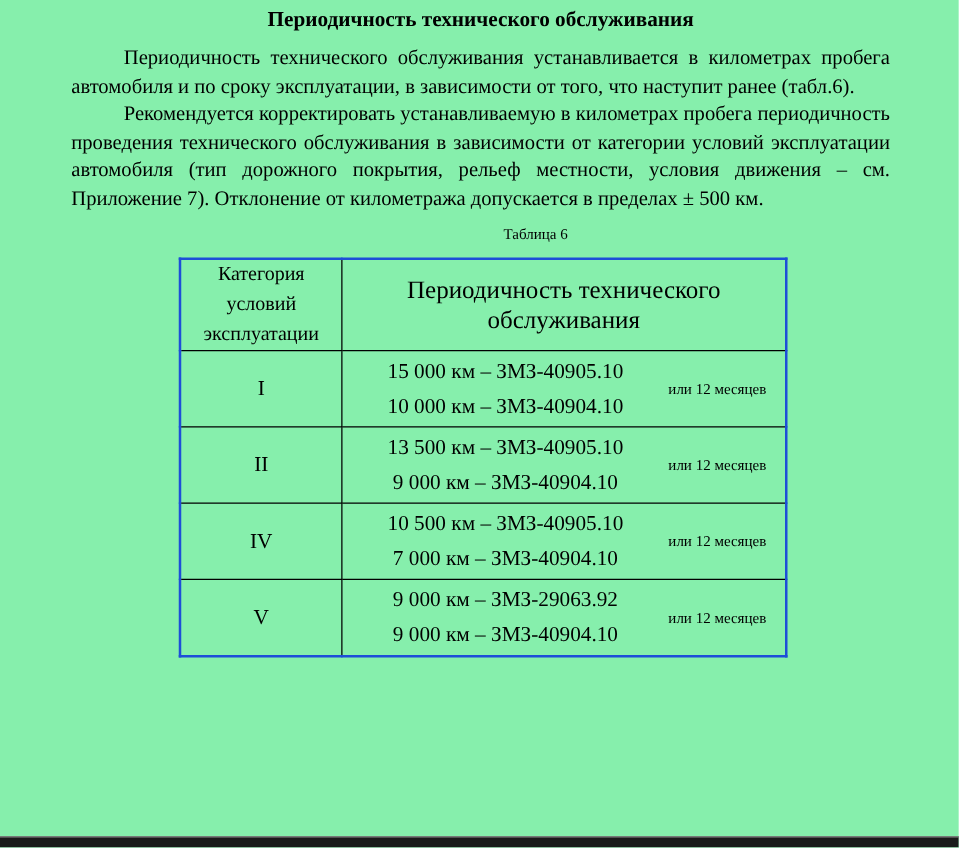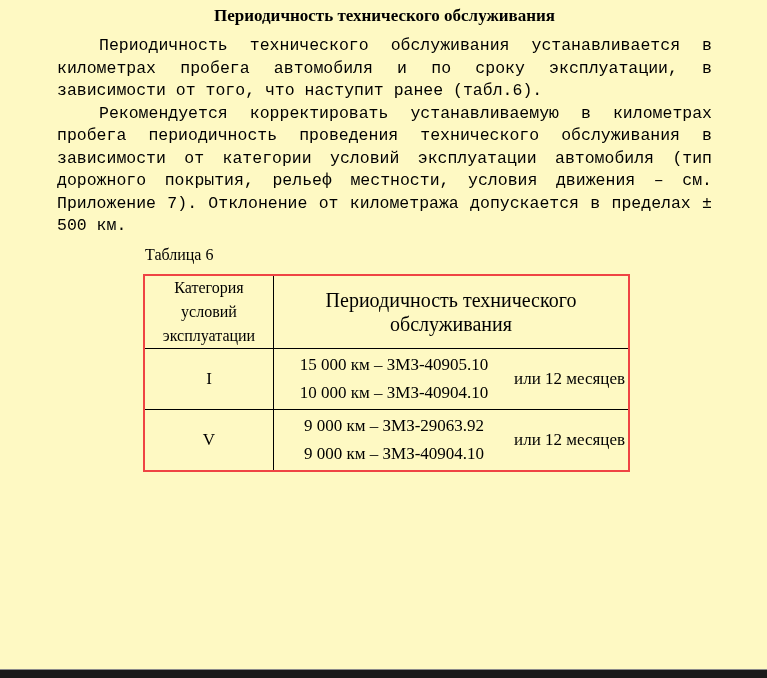--- a/index.html
+++ b/index.html
@@ -6,49 +6,49 @@
   body {
     width: 767px; height: 678px;
     background: #ffffff;
     font-family: "Liberation Serif", serif;
     color: #000000;
     overflow: hidden;
   }
   .page {
     position: relative;
     width: 767px; height: 678px;
-    background: #fef9c3;
+    background: #86efac;
   }
   .content {
     padding: 5px 55px 0 57px;
   }
   .doc-title {
     font-size: 17px;
     font-weight: bold;
     text-align: center;
     line-height: 21px;
     margin: 0 0 9px 0;
   }
   .body-text p {
     margin: 0;
     font-size: 16.5px;
     line-height: 22.5px;
     text-align: justify;
     text-indent: 42px;
-    font-family: Liberation Mono, monospace;
   }
   .table-caption {
     margin: 6px 0 0 88px;
-    font-size: 16px;
+    font-size: 12px;
     line-height: 22px;
+    text-align: center;
   }
   table.maint-table {
     border-collapse: collapse;
     margin: 8px 0 0 86px;
-    border: 2px solid #ef4444;
+    border: 2px solid #1d4ed8;
     table-layout: fixed;
     width: 487px;
   }
   table.maint-table th,
   table.maint-table td {
     border: 1px solid #000;
     padding: 0;
     font-weight: normal;
   }
   th.h-cat {
@@ -80,22 +80,22 @@
     height: 60px;
   }
   .km-lines {
     flex: 1 1 auto;
     text-align: center;
     font-size: 17px;
   }
   .km-lines div { line-height: 28px; }
   .or-months {
     flex: 0 0 auto;
-    font-size: 17px;
-    padding-right: 3px;
+    font-size: 12px;
+    padding-right: 15px;
     white-space: nowrap;
   }
   .bottom-bar {
     position: absolute;
     left: 0; bottom: 0;
     width: 767px; height: 8px;
     background: #1a1a1a;
     border-top: 1px solid #8a8a8a;
   }
 </style>
@@ -131,20 +131,44 @@
               <div class="pcell">
                 <div class="km-lines">
                   <div>15 000 км – ЗМЗ-40905.10</div>
                   <div>10 000 км – ЗМЗ-40904.10</div>
                 </div>
                 <span class="or-months">или 12 месяцев</span>
               </div>
             </td>
           </tr>
           <tr>
+            <td class="cat-cell">II</td>
+            <td class="per-cell">
+              <div class="pcell">
+                <div class="km-lines">
+                  <div>13 500 км – ЗМЗ-40905.10</div>
+                  <div>9 000 км – ЗМЗ-40904.10</div>
+                </div>
+                <span class="or-months">или 12 месяцев</span>
+              </div>
+            </td>
+          </tr>
+          <tr>
+            <td class="cat-cell">IV</td>
+            <td class="per-cell">
+              <div class="pcell">
+                <div class="km-lines">
+                  <div>10 500 км – ЗМЗ-40905.10</div>
+                  <div>7 000 км – ЗМЗ-40904.10</div>
+                </div>
+                <span class="or-months">или 12 месяцев</span>
+              </div>
+            </td>
+          </tr>
+          <tr>
             <td class="cat-cell">V</td>
             <td class="per-cell">
               <div class="pcell">
                 <div class="km-lines">
                   <div>9 000 км – ЗМЗ-29063.92</div>
                   <div>9 000 км – ЗМЗ-40904.10</div>
                 </div>
                 <span class="or-months">или 12 месяцев</span>
               </div>
             </td>

